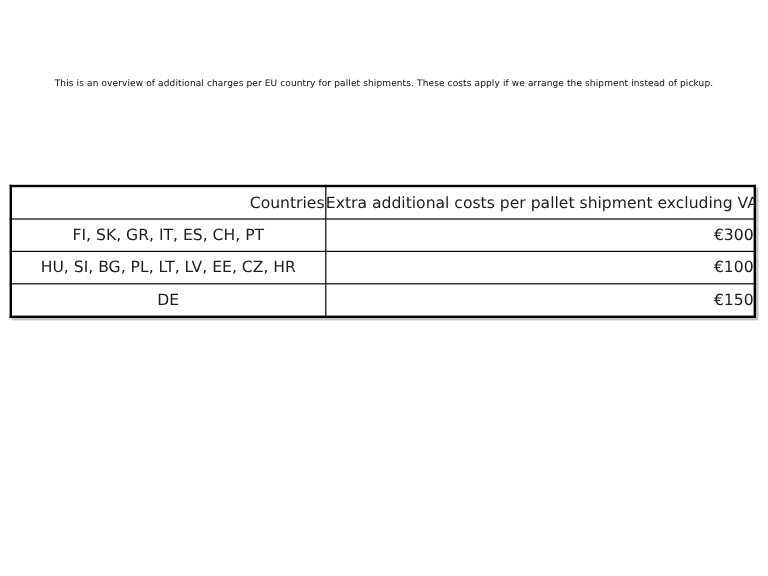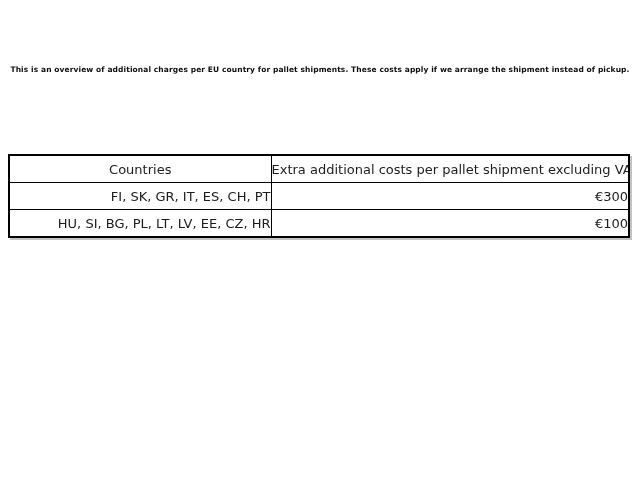--- a/index.html
+++ b/index.html
@@ -11,21 +11,21 @@
     overflow: hidden;
     font-family: "DejaVu Sans", "Liberation Sans", sans-serif;
   }
   .description {
     position: absolute;
     top: 65px;
     left: 0;
     width: 640px;
     text-align: center;
     font-size: 7.5px;
-    font-weight: bold;
+    font-weight: normal;
     color: #0d0d0d;
     letter-spacing: 0.1px;
   }
   table.charges {
     position: absolute;
     left: 8px;
     top: 154px;
     width: 622px;
     border-collapse: collapse;
     table-layout: fixed;
@@ -38,23 +38,23 @@
     border: 1px solid #000000;
     height: 26px;
     padding: 0;
     font-weight: normal;
     vertical-align: middle;
     white-space: nowrap;
     overflow: hidden;
   }
   col.col-countries { width: 262px; }
   col.col-costs { width: 358px; }
-  th.hdr-countries { text-align: center; }
+  th.hdr-countries { text-align: right; }
   th.hdr-costs { text-align: left; padding-left: 8px; }
-  td.cell-countries { text-align: right; padding-left: 18px; }
+  td.cell-countries { text-align: center; padding-left: 18px; }
   td.cell-cost { text-align: right; padding-left: 32px; }
 </style>
 </head>
 <body>
 
 <div class="description">This is an overview of additional charges per EU country for pallet shipments. These costs apply if we arrange the shipment instead of pickup.</div>
 
 <table class="charges">
   <colgroup>
     <col class="col-countries">
@@ -68,14 +68,18 @@
   </thead>
   <tbody>
     <tr>
       <td class="cell-countries">FI, SK, GR, IT, ES, CH, PT</td>
       <td class="cell-cost">€300</td>
     </tr>
     <tr>
       <td class="cell-countries">HU, SI, BG, PL, LT, LV, EE, CZ, HR</td>
       <td class="cell-cost">€100</td>
     </tr>
+    <tr>
+      <td class="cell-countries">DE</td>
+      <td class="cell-cost">€150</td>
+    </tr>
   </tbody>
 </table>
 
 </body></html>

